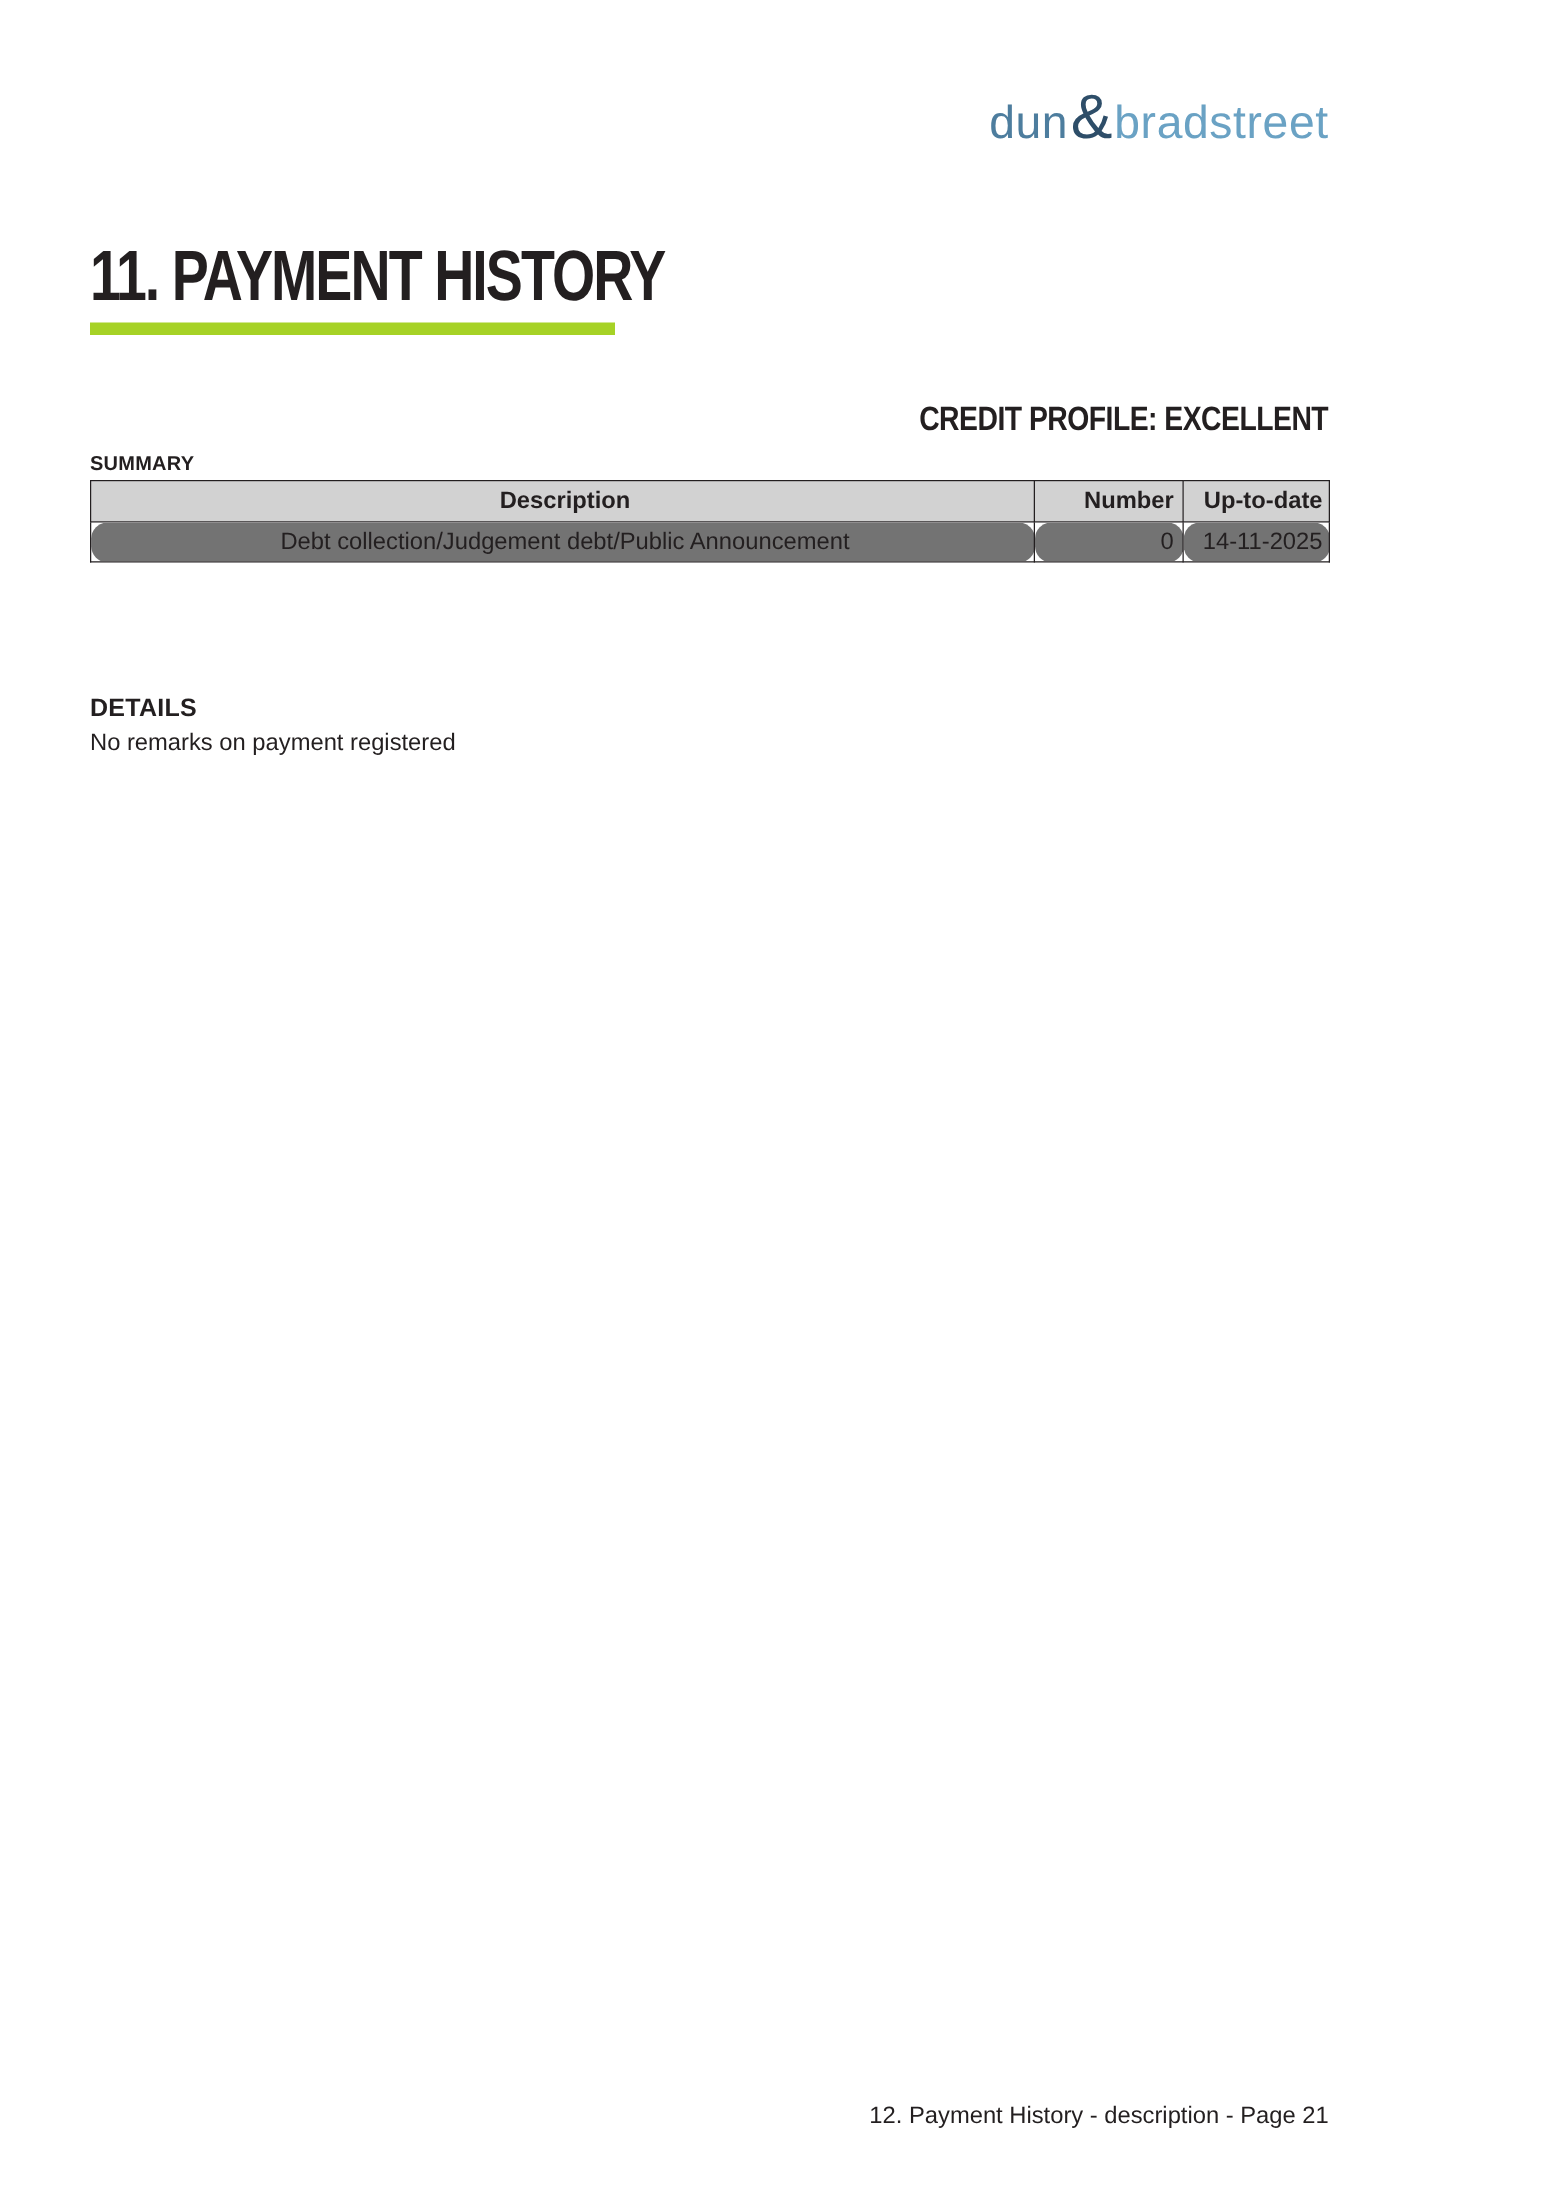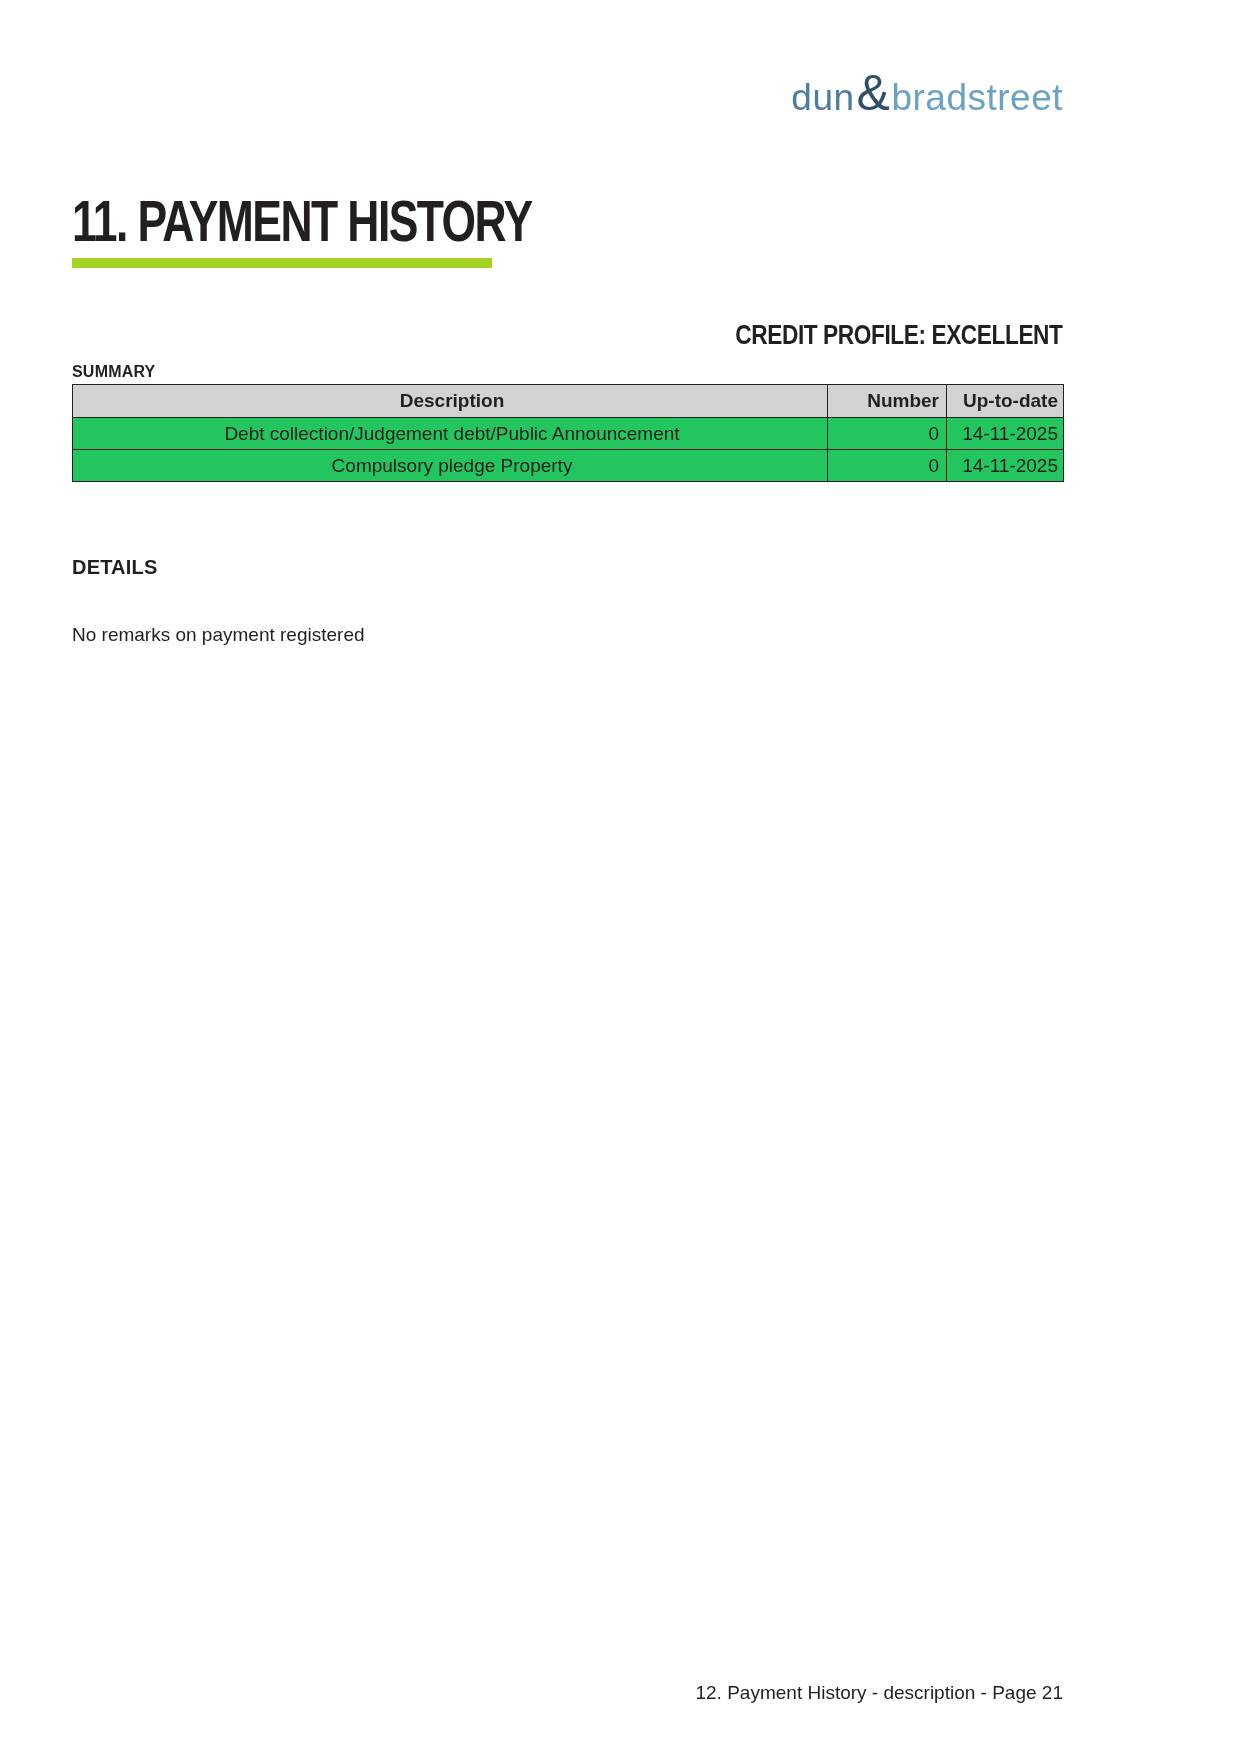--- a/index.html
+++ b/index.html
@@ -88,39 +88,38 @@
   .summary-table th, .summary-table td {
     border:1.5px solid var(--text, #231f20);
     overflow:hidden;
     white-space:nowrap;
   }
   .summary-table th {
     background:var(--table-header-bg, #d2d2d2);
     height:30px;
     font-weight:bold;
   }
-  .summary-table td { height:29px; background:#22c55e; }
+  .summary-table td { height:29px; background:#737373;border-radius:13px; }
   .cell-desc { text-align:center; padding-left:5px; }
   .cell-num  { text-align:right; padding-right:7px; }
   .cell-date { text-align:right; padding-right:5px; }
 
   .details-label {
     position:absolute;
     left:72px;
     top:556px;
     font-size:20px;
     font-weight:bold;
     letter-spacing:0.2px;
   }
   .details-text {
     position:absolute;
     left:72px;
     top:584px;
     font-size:19px;
-    margin-top:40px;
   }
 
   .footer {
     position:absolute;
     right:178px;
     top:1682px;
     font-size:19px;
     white-space:nowrap;
   }
 </style>
@@ -154,25 +153,20 @@
         <th class="cell-num">Number</th>
         <th class="cell-date">Up-to-date</th>
       </tr>
     </thead>
     <tbody>
       <tr>
         <td class="cell-desc">Debt collection/Judgement debt/Public Announcement</td>
         <td class="cell-num">0</td>
         <td class="cell-date">14-11-2025</td>
       </tr>
-      <tr>
-        <td class="cell-desc">Compulsory pledge Property</td>
-        <td class="cell-num">0</td>
-        <td class="cell-date">14-11-2025</td>
-      </tr>
     </tbody>
   </table>
 
   <div class="details-label">DETAILS</div>
   <div class="details-text">No remarks on payment registered</div>
 
   <div class="footer">12. Payment History - description - Page 21</div>
 
 </div>
 

